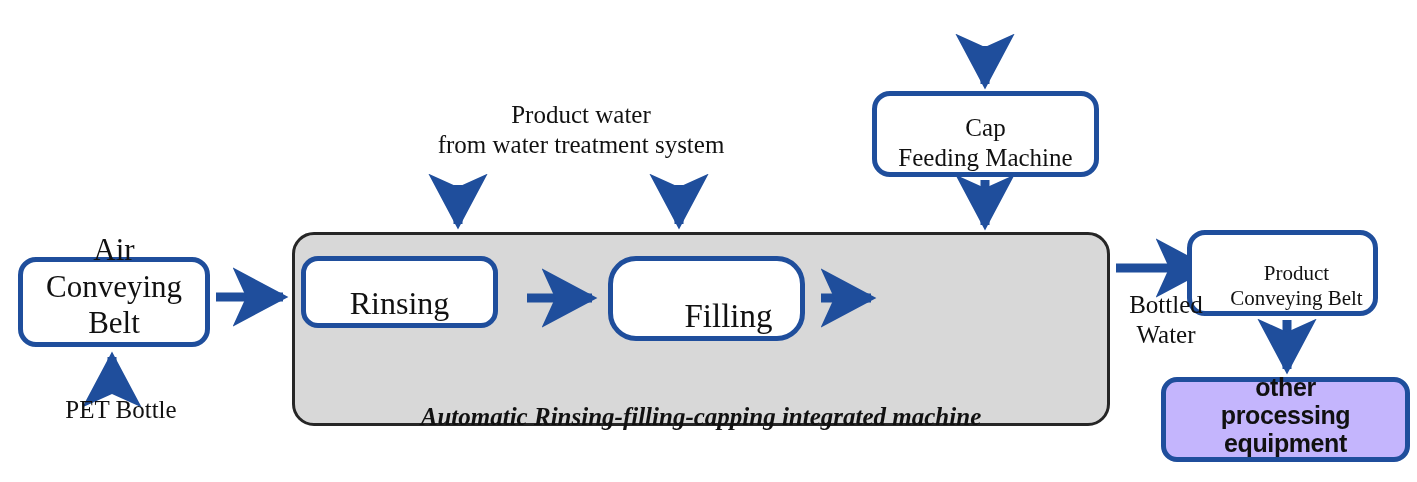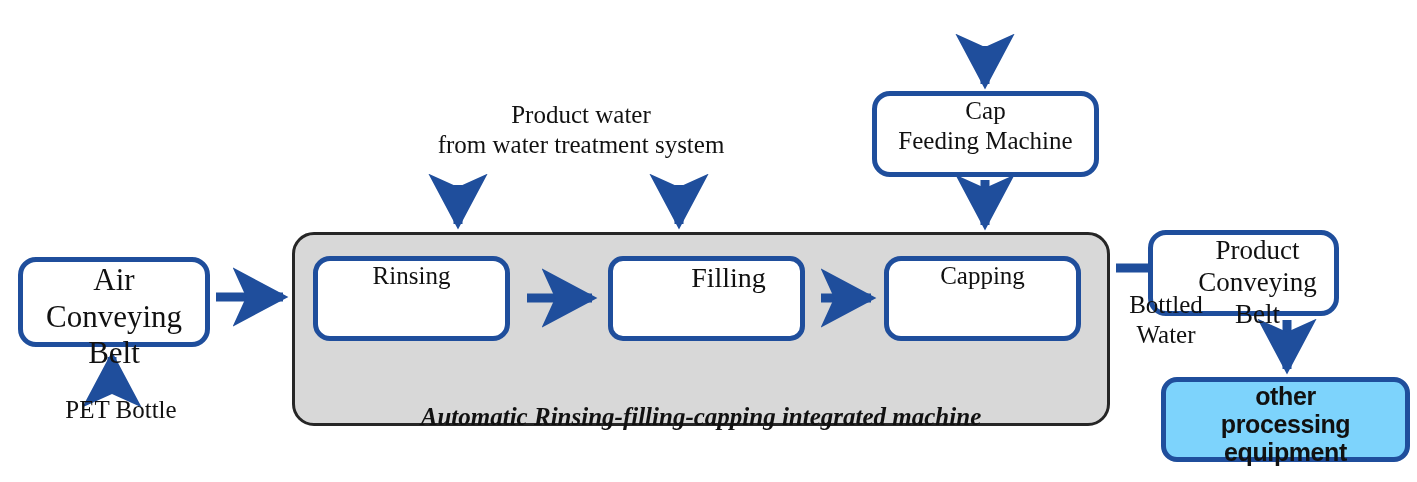--- a/index.html
+++ b/index.html
@@ -13,64 +13,64 @@
     width: 1417px;
     height: 482px;
     background: #ffffff;
     font-family: "Liberation Serif", "DejaVu Serif", serif;
     overflow: hidden;
   }
   .node {
     position: absolute;
     box-sizing: border-box;
     display: flex;
-    align-items: flex-start;
+    align-items: flex-end;
     justify-content: center;
     text-align: center;
     background: #ffffff;
     border: 5px solid #1f4e9c;
     border-radius: 18px;
     color: #111111;
     line-height: 1.18;
     white-space: pre-line;
   }
   .node-label {
     display: block;
     width: 100%;
     white-space: pre-line;
   }
   
   #node-air-conveying-belt {
     left: 18px; top: 257px; width: 192px; height: 90px;
     font-size: 31px;
   }
   #node-rinsing {
-    left: 313px; top: 256px; width: 197px; height: 85px;
-    font-size: 25px; border-radius: 17px;
+    left: 301px; top: 256px; width: 197px; height: 72px;
+    font-size: 32px; border-radius: 17px;
   }
   #node-filling {
     left: 608px; top: 256px; width: 197px; height: 85px;
-    font-size: 28px; border-radius: 15px; padding-left: 44px;
+    font-size: 33px; border-radius: 28px; padding-left: 44px;
   }
   #node-capping {
     left: 884px; top: 256px; width: 197px; height: 85px;
     font-size: 25px; border-radius: 17px;
   }
   #node-cap-feeding-machine {
     left: 872px; top: 91px; width: 227px; height: 86px;
     font-size: 25px;
   }
   #node-product-conveying-belt {
-    left: 1148px; top: 230px; width: 191px; height: 86px;
-    font-size: 27px;
+    left: 1187px; top: 230px; width: 191px; height: 86px;
+    font-size: 21px;
     padding-left: 28px;
   }
   #node-other-processing-equipment {
     left: 1161px; top: 377px; width: 249px; height: 85px;
-    background: #7dd3fc;
+    background: #c4b5fd;
     font-family: "Liberation Sans", "DejaVu Sans", sans-serif;
     font-weight: bold;
     font-size: 25px;
     letter-spacing: -0.4px;
     line-height: 1.12;
     border-radius: 16px;
   }
   
   #machine-container {
     position: absolute;
@@ -158,23 +158,20 @@
   </div>
 
   <div class="node" id="node-rinsing">
     <span class="node-label">Rinsing</span>
   </div>
 
   <div class="node" id="node-filling">
     <span class="node-label">Filling</span>
   </div>
 
-  <div class="node" id="node-capping">
-    <span class="node-label">Capping</span>
-  </div>
 
   <div class="node" id="node-cap-feeding-machine">
     <span class="node-label">Cap
 Feeding Machine</span>
   </div>
 
   <div class="node" id="node-product-conveying-belt">
     <span class="node-label">Product
 Conveying Belt</span>
   </div>

